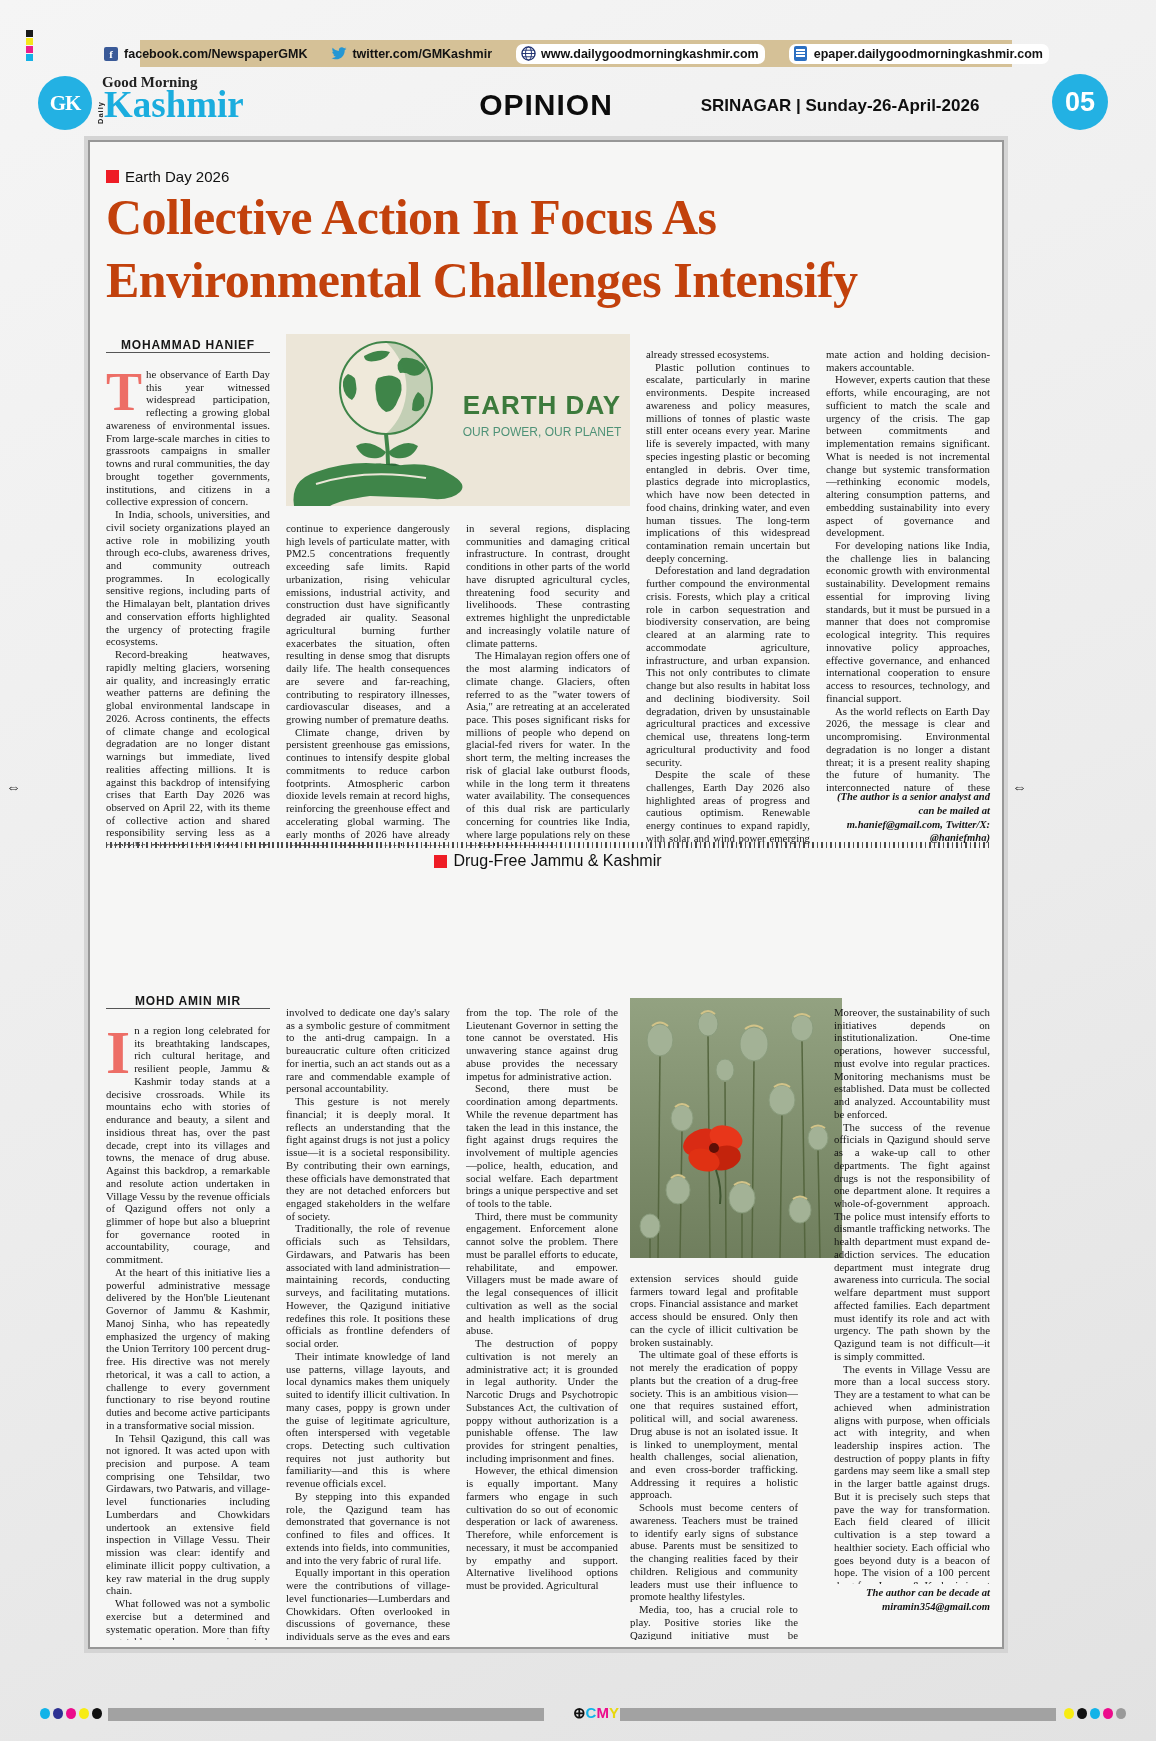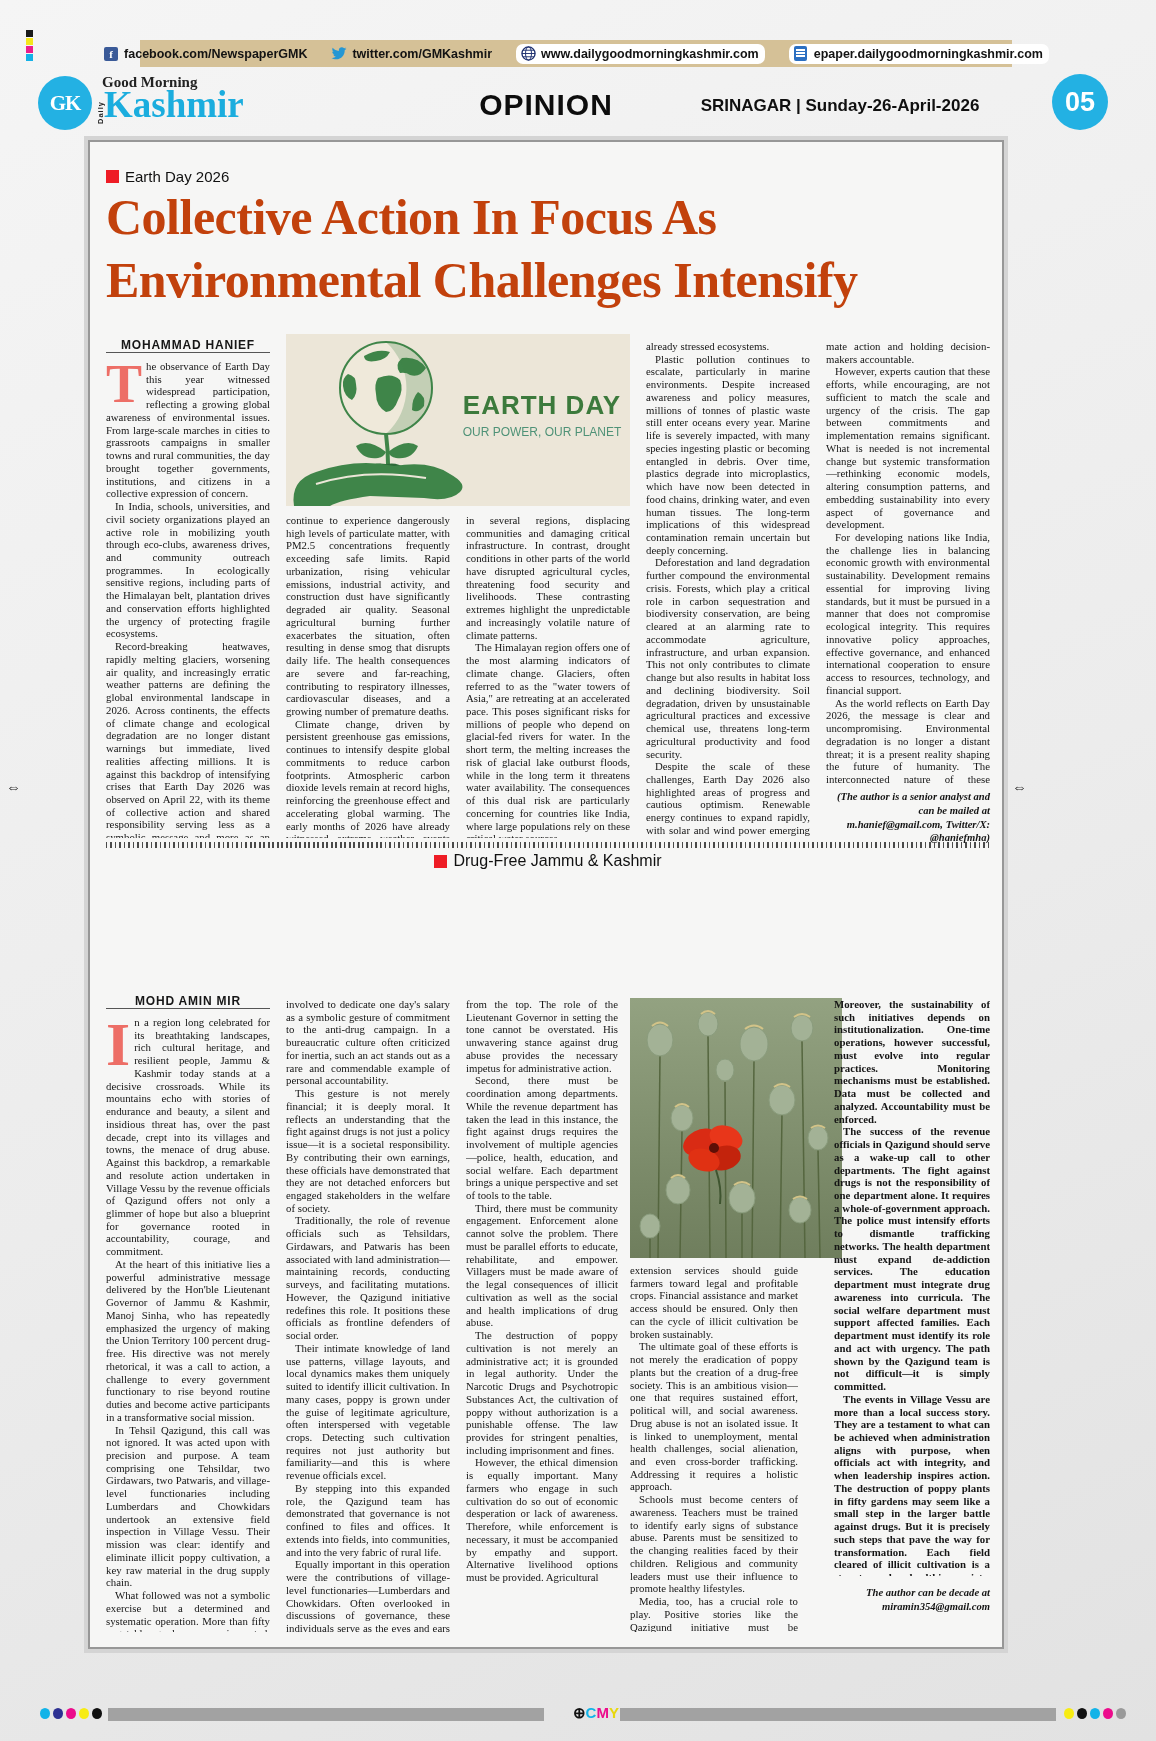--- a/index.html
+++ b/index.html
@@ -45,21 +45,21 @@
          border:2px solid #979797;box-shadow:0 0 0 4px #d4d4d4;background:#f6f6f5;}
   
   .tagline{position:absolute;display:flex;align-items:center;gap:6px;font-size:15px;color:#101010;}
   .tagsq{width:13px;height:13px;background:#ee1c25;display:inline-block;}
   .headline{position:absolute;font-family:"Liberation Serif",serif;font-weight:bold;color:#c2410c;}
   .h1a{left:16px;top:44px;width:884px;font-size:50px;line-height:1.25;letter-spacing:-0.5px;}
   .h2a{left:16px;top:728px;width:884px;font-size:39px;line-height:1.2;text-align:center;}
   .byline{position:absolute;width:164px;text-align:center;font-size:12px;font-weight:bold;
           letter-spacing:.8px;color:#161616;border-bottom:1px solid #555;}
   .col{position:absolute;overflow:hidden;font:10.8px/1.18 "Liberation Serif","DejaVu Serif",serif;
-       text-align:justify;color:#151515;}
+       text-align:justify;color:#151515;margin-top:8px;}
   .col p{margin:0;text-indent:9px;}
   .col p.first{text-indent:0;}
   .dropcap{float:left;font-family:"Liberation Serif",serif;font-weight:bold;color:#ed6e66;margin:2px 4px 0 0;}
   .dc-a1{font-size:54px;line-height:.82;}
   .dc-a2{font-size:62px;line-height:.84;}
   .author-note{position:absolute;font:bold italic 10.6px/1.3 "Liberation Serif",serif;text-align:right;color:#141414;}
   .hatch{position:absolute;left:16px;top:700px;width:884px;height:6px;
          background:repeating-linear-gradient(90deg,#4a4a4a 0 1.5px,transparent 1.5px 4.5px);}
   .tag2wrap{left:16px;top:710px;width:884px;justify-content:center;font-size:16px;}
   
@@ -274,21 +274,21 @@
         <p>Third, there must be community engagement. Enforcement alone cannot solve the problem. There must be parallel efforts to educate, rehabilitate, and empower. Villagers must be made aware of the legal consequences of illicit cultivation as well as the social and health implications of drug abuse.</p>
         <p>The destruction of poppy cultivation is not merely an administrative act; it is grounded in legal authority. Under the Narcotic Drugs and Psychotropic Substances Act, the cultivation of poppy without authorization is a punishable offense. The law provides for stringent penalties, including imprisonment and fines.</p>
         <p>However, the ethical dimension is equally important. Many farmers who engage in such cultivation do so out of economic desperation or lack of awareness. Therefore, while enforcement is necessary, it must be accompanied by empathy and support. Alternative livelihood options must be provided. Agricultural</p>
       </div>
     <div class="col" style="left:540px;top:1122px;width:168px;height:368px;">
         <p class="first">extension services should guide farmers toward legal and profitable crops. Financial assistance and market access should be ensured. Only then can the cycle of illicit cultivation be broken sustainably.</p>
         <p>The ultimate goal of these efforts is not merely the eradication of poppy plants but the creation of a drug-free society. This is an ambitious vision—one that requires sustained effort, political will, and social awareness. Drug abuse is not an isolated issue. It is linked to unemployment, mental health challenges, social alienation, and even cross-border trafficking. Addressing it requires a holistic approach.</p>
         <p>Schools must become centers of awareness. Teachers must be trained to identify early signs of substance abuse. Parents must be sensitized to the changing realities faced by their children. Religious and community leaders must use their influence to promote healthy lifestyles.</p>
         <p>Media, too, has a crucial role to play. Positive stories like the Qazigund initiative must be highlighted. They serve as inspiration and as reminders that change is possible.</p>
       </div>
-    <div class="col" style="left:744px;top:856px;width:156px;height:578px;font-weight:bold;">
+    <div class="col" style="left:744px;top:856px;width:156px;height:578px;">
         <p class="first">Moreover, the sustainability of such initiatives depends on institutionalization. One-time operations, however successful, must evolve into regular practices. Monitoring mechanisms must be established. Data must be collected and analyzed. Accountability must be enforced.</p>
         <p>The success of the revenue officials in Qazigund should serve as a wake-up call to other departments. The fight against drugs is not the responsibility of one department alone. It requires a whole-of-government approach. The police must intensify efforts to dismantle trafficking networks. The health department must expand de-addiction services. The education department must integrate drug awareness into curricula. The social welfare department must support affected families. Each department must identify its role and act with urgency. The path shown by the Qazigund team is not difficult—it is simply committed.</p>
         <p>The events in Village Vessu are more than a local success story. They are a testament to what can be achieved when administration aligns with purpose, when officials act with integrity, and when leadership inspires action. The destruction of poppy plants in fifty gardens may seem like a small step in the larger battle against drugs. But it is precisely such steps that pave the way for transformation. Each field cleared of illicit cultivation is a step toward a healthier society. Each official who goes beyond duty is a beacon of hope. The vision of a 100 percent drug-free Jammu &amp; Kashmir is not a distant dream. It is an achievable goal—provided the momentum generated in places like Qazigund is sustained and scaled.</p>
       </div>
     <div class="author-note" style="left:744px;top:1444px;width:156px;">The author can be decade at miramin354@gmail.com</div>
   </div>
 
   <div class="sidemark l">⇔</div>
   <div class="sidemark r">⇔</div>
 

